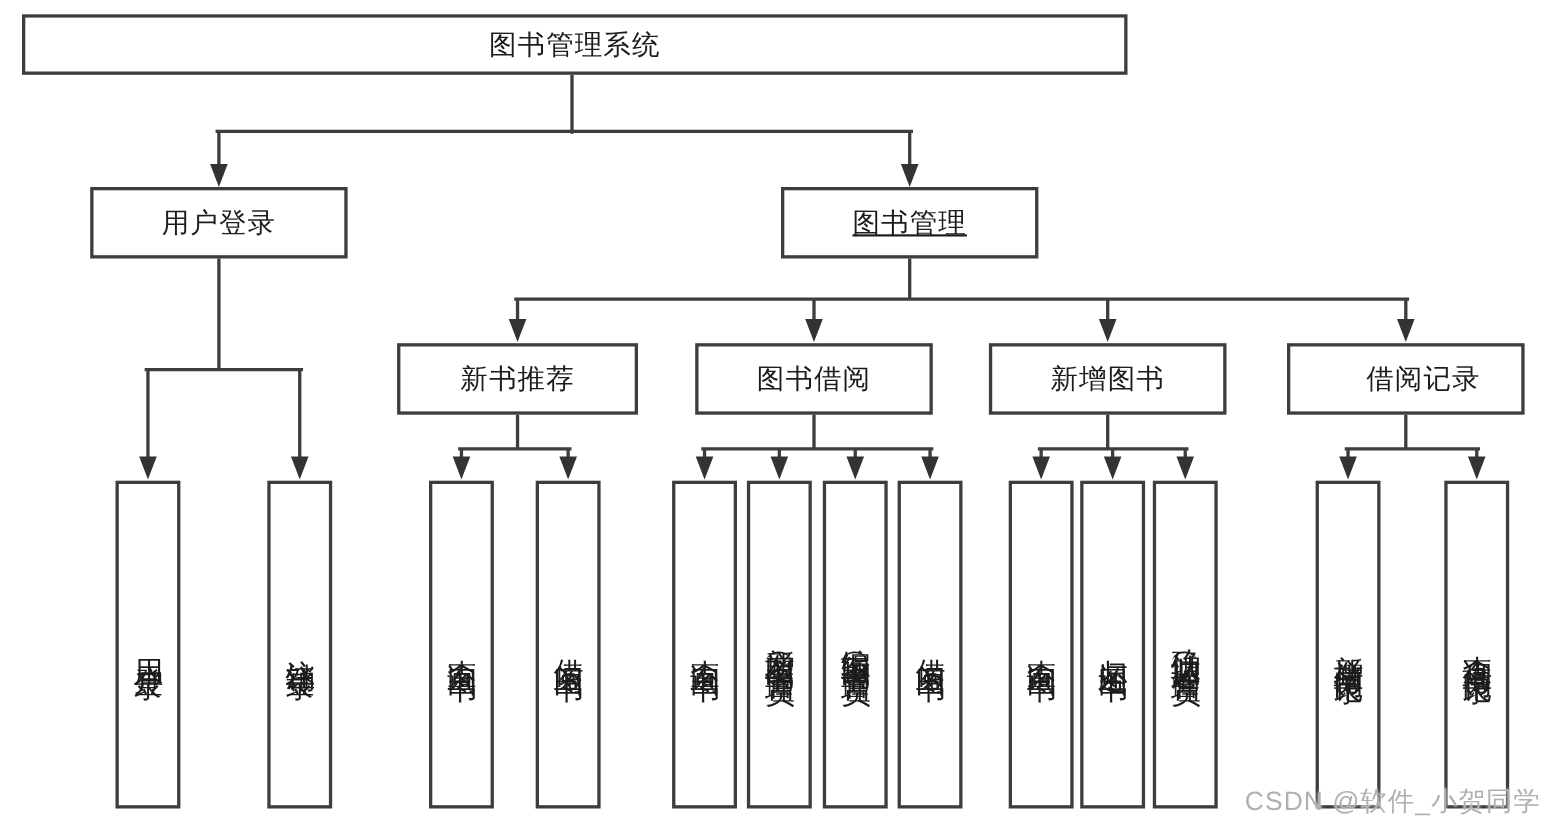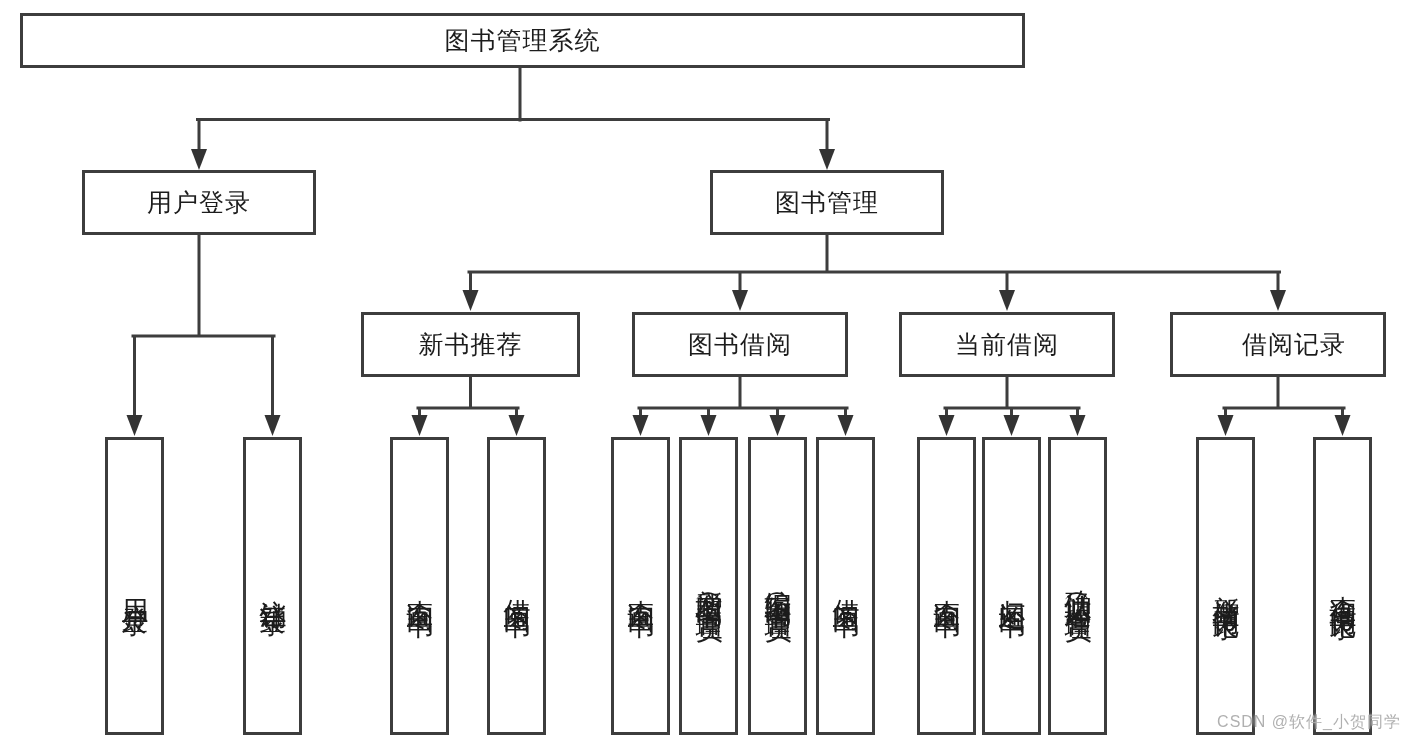--- a/index.html
+++ b/index.html
@@ -33,21 +33,21 @@
     writing-mode:vertical-rl;
     text-orientation:mixed;
     line-height:1;
     letter-spacing:4px;
     max-height:288px;
   }
   #watermark{
     position:absolute;
     right:4px;top:712px;
     z-index:2;
-    font-size:16px;
+    font-size:24px;
     letter-spacing:1px;
     color:#b0b0b0;
     text-shadow:0 0 3px #ffffff;
     white-space:nowrap;
   }
 </style>
 </head>
 <body>
 
 <div id="canvas">
@@ -110,32 +110,32 @@
     </g>
   </svg>
 
   <div class="box" style="left:20px;top:13px;width:1005px;height:55px;">
     <span>图书管理系统</span>
   </div>
 
   <div class="box" style="left:82px;top:170px;width:234px;height:65px;">
     <span>用户登录</span>
   </div>
-  <div class="box" style="left:710px;top:170px;width:234px;height:65px;">
+  <div class="box" style="left:710px;top:170px;width:234px;height:65px;text-decoration:underline;">
     <span>图书管理</span>
   </div>
 
   <div class="box" style="left:632px;top:312px;width:216px;height:65px;">
     <span>图书借阅</span>
   </div>
   <div class="box" style="left:361px;top:312px;width:219px;height:65px;">
     <span>新书推荐</span>
   </div>
   <div class="box" style="left:899px;top:312px;width:216px;height:65px;">
-    <span>当前借阅</span>
+    <span>新增图书</span>
   </div>
   <div class="box" style="left:1170px;top:312px;width:216px;height:65px;padding-left:32px;">
     <span>借阅记录</span>
   </div>
 
   <div class="box leaf" style="left:105px;top:437px;width:59px;height:298px;">
     <span class="vtext">用户登录</span>
   </div>
   <div class="box leaf" style="left:243px;top:437px;width:59px;height:298px;">
     <span class="vtext">注销登录</span>

